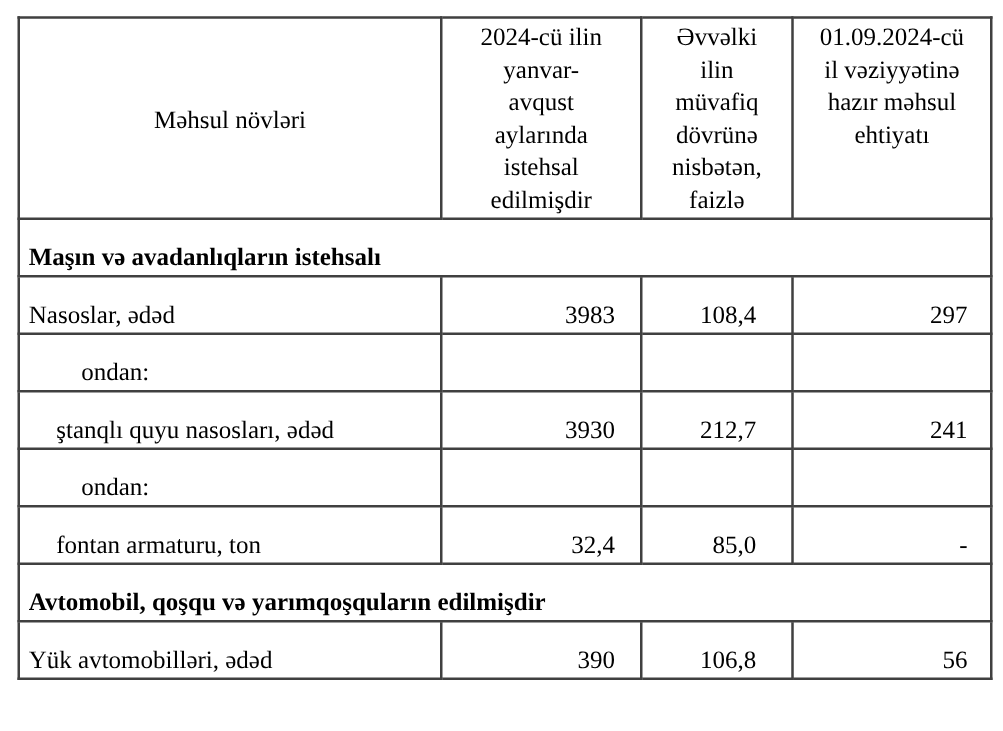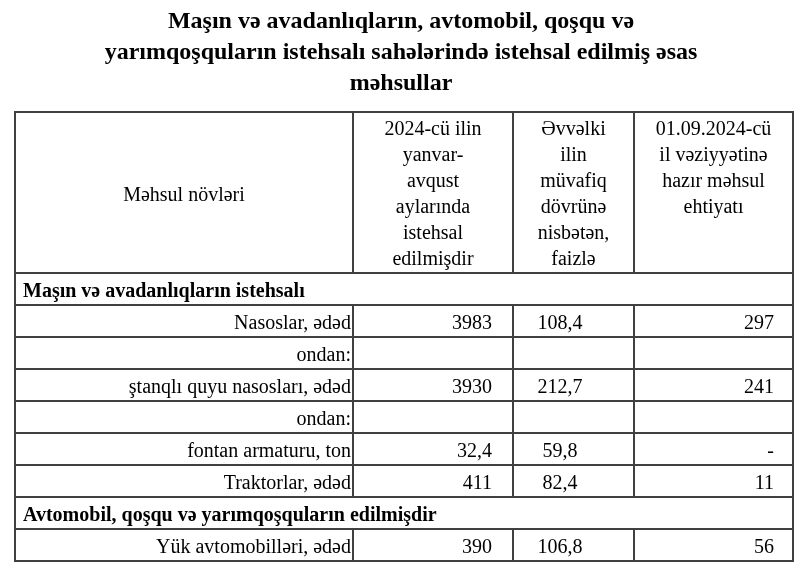--- a/index.html
+++ b/index.html
@@ -45,48 +45,45 @@
   }
   thead th.hdr-col1 {
     vertical-align: middle;
   }
   .pre {
     white-space: pre-line;
   }
   tbody td {
     height: 26px;
     line-height: 24px;
-    padding-top: 3px;
+    padding-top: 17px;
     padding-bottom: 1px;
     vertical-align: middle;
   }
   td.label {
-    text-align: right;
+    text-align: left;
     padding-left: 7px;
   }
   td.label.indent-1 { padding-left: 29px; margin-top: 20px; }
   td.label.indent-2 { padding-left: 49px; }
   td.section {
     font-weight: bold;
     text-align: left;
     padding-left: 7px;
   }
   td.num { text-align: right; }
   td.num.col-produced { padding-right: 20px; }
-  td.num.col-percent  { padding-right: 28px; text-align: center; }
+  td.num.col-percent  { padding-right: 28px; }
   td.num.col-stock    { padding-right: 18px; margin-top: 22px; }
 </style>
 </head>
 <body>
 
 <div>
 
-  <h1 class="page-title">Maşın və avadanlıqların, avtomobil, qoşqu və
-yarımqoşquların istehsalı sahələrində istehsal edilmiş əsas
-məhsullar</h1>
 
   <table class="data-table">
     <colgroup>
       <col style="width:338px">
       <col style="width:160px">
       <col style="width:121px">
       <col style="width:159px">
     </colgroup>
     <thead>
       <tr>
@@ -133,28 +130,22 @@
         </tr>
         <tr>
           <td class="label indent-2">ondan:</td>
           <td class="num col-produced"></td>
           <td class="num col-percent"></td>
           <td class="num col-stock"></td>
         </tr>
         <tr>
           <td class="label indent-1">fontan armaturu, ton</td>
           <td class="num col-produced">32,4</td>
-          <td class="num col-percent">59,8</td>
+          <td class="num col-percent">85,0</td>
           <td class="num col-stock">-</td>
-        </tr>
-        <tr>
-          <td class="label indent-0">Traktorlar, ədəd</td>
-          <td class="num col-produced">411</td>
-          <td class="num col-percent">82,4</td>
-          <td class="num col-stock">11</td>
         </tr>
         <tr>
           <td colspan="4" class="section">Avtomobil, qoşqu və yarımqoşquların edilmişdir</td>
         </tr>
         <tr>
           <td class="label indent-0">Yük avtomobilləri, ədəd</td>
           <td class="num col-produced">390</td>
           <td class="num col-percent">106,8</td>
           <td class="num col-stock">56</td>
         </tr>

